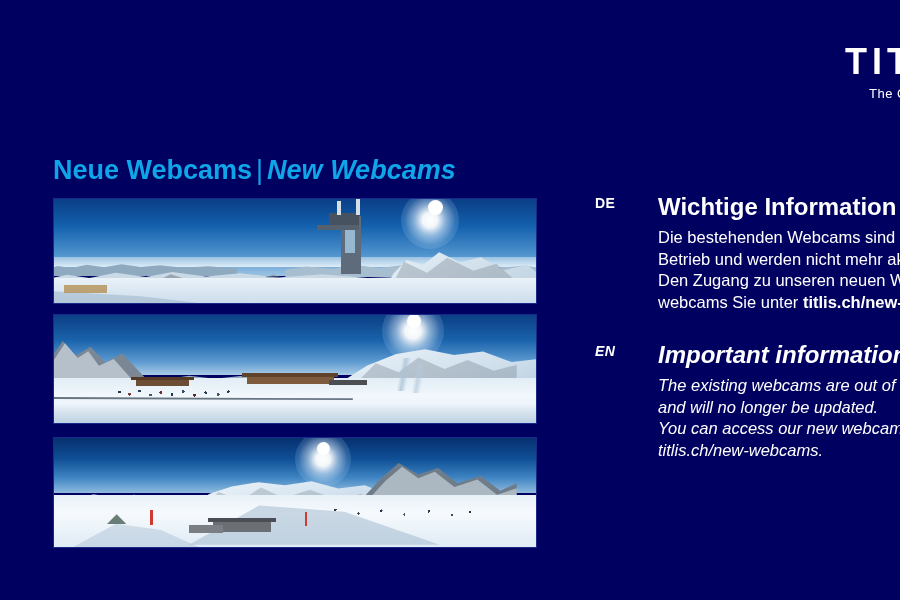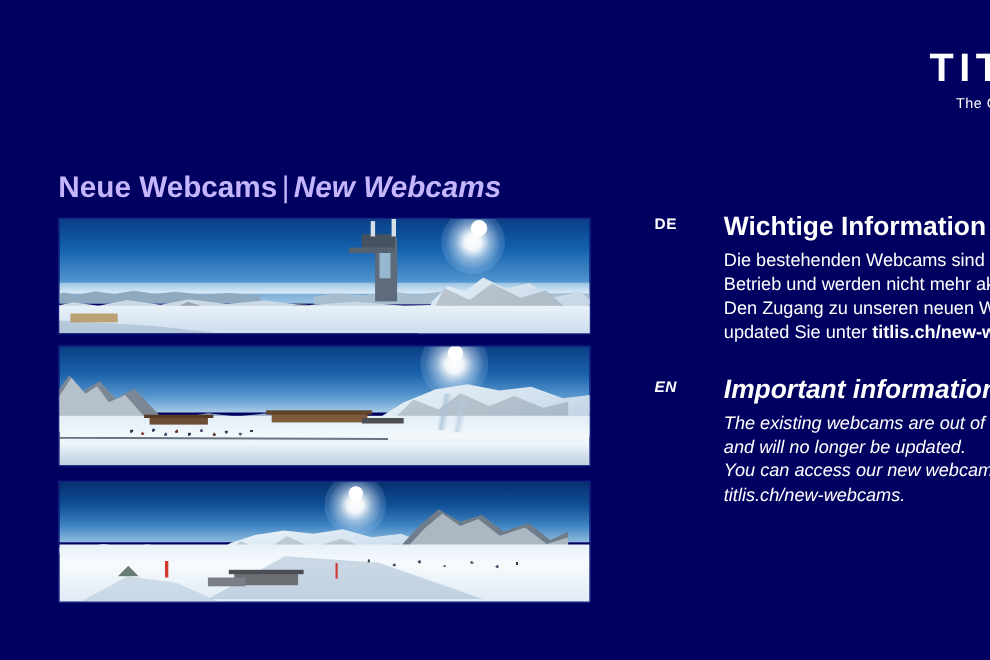--- a/index.html
+++ b/index.html
@@ -23,21 +23,21 @@
   }
   .logo-tag {
     font-size:13px; font-weight:normal; letter-spacing:0.5px;
     margin-top:6px; margin-left:24px; color:#ffffff; white-space:nowrap;
   }
 
   
   .headline {
     position:absolute; left:53px; top:156px;
     font-size:27px; line-height:1.1; white-space:nowrap;
-    font-weight:bold; color:#c4b5fd;
+    font-weight:bold; color:#0ea5e9;
   }
   .headline .it { font-style:italic; font-weight:bold; }
   .headline .bar { font-weight:400; padding:0 4px; }
 
   
   .pano {
     position:absolute; left:53px; width:484px;
     border:1px solid #1a2a8a;
     overflow:hidden;
   }
@@ -243,21 +243,21 @@
 
   <div class="info" id="de-block">
     <div class="row">
       <span class="lang">DE</span>
       <div class="head">Wichtige Information</div>
     </div>
     <div class="body">
       <p>Die bestehenden Webcams sind ausser</p>
       <p>Betrieb und werden nicht mehr aktualisiert.</p>
       <p>Den Zugang zu unseren neuen Webcams</p>
-      <p><span>updated Sie unter </span><span class="b">titlis.ch/new-webcams</span></p>
+      <p><span>webcams Sie unter </span><span class="b">titlis.ch/new-webcams</span></p>
     </div>
   </div>
 
   <div class="info" id="en-block">
     <div class="row">
       <span class="lang it">EN</span>
       <div class="head it">Important information</div>
     </div>
     <div class="body it">
       <p>The existing webcams are out of order</p>

